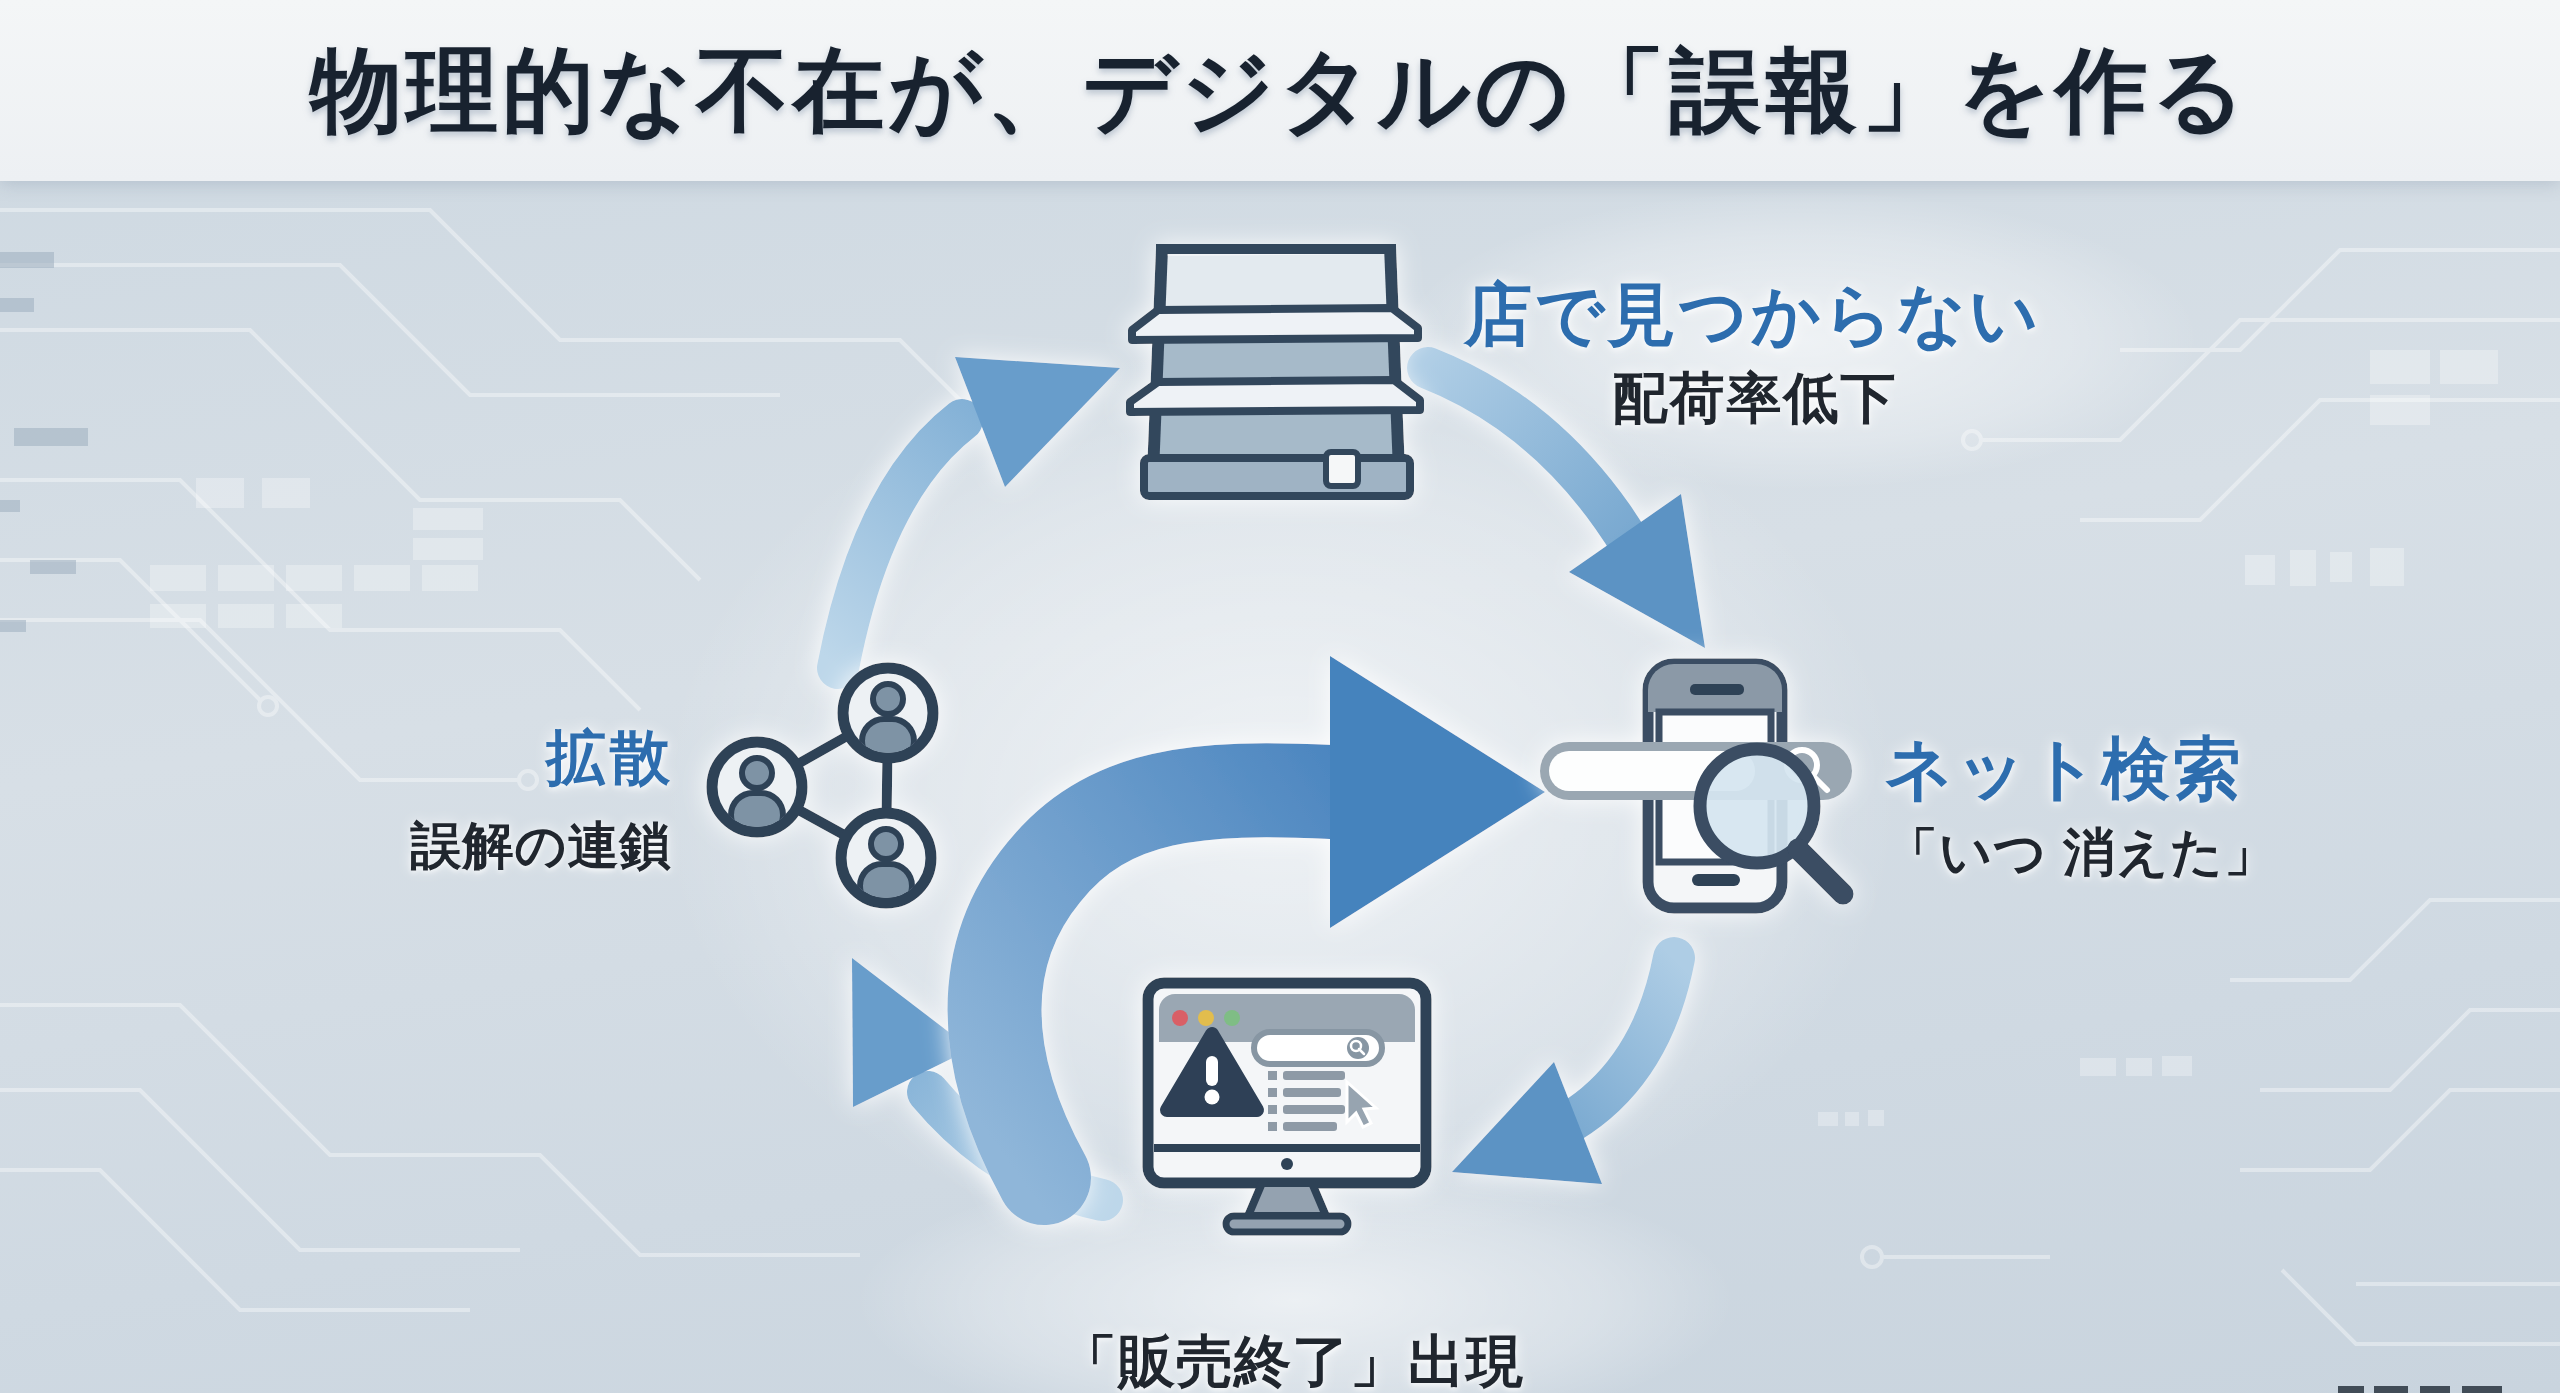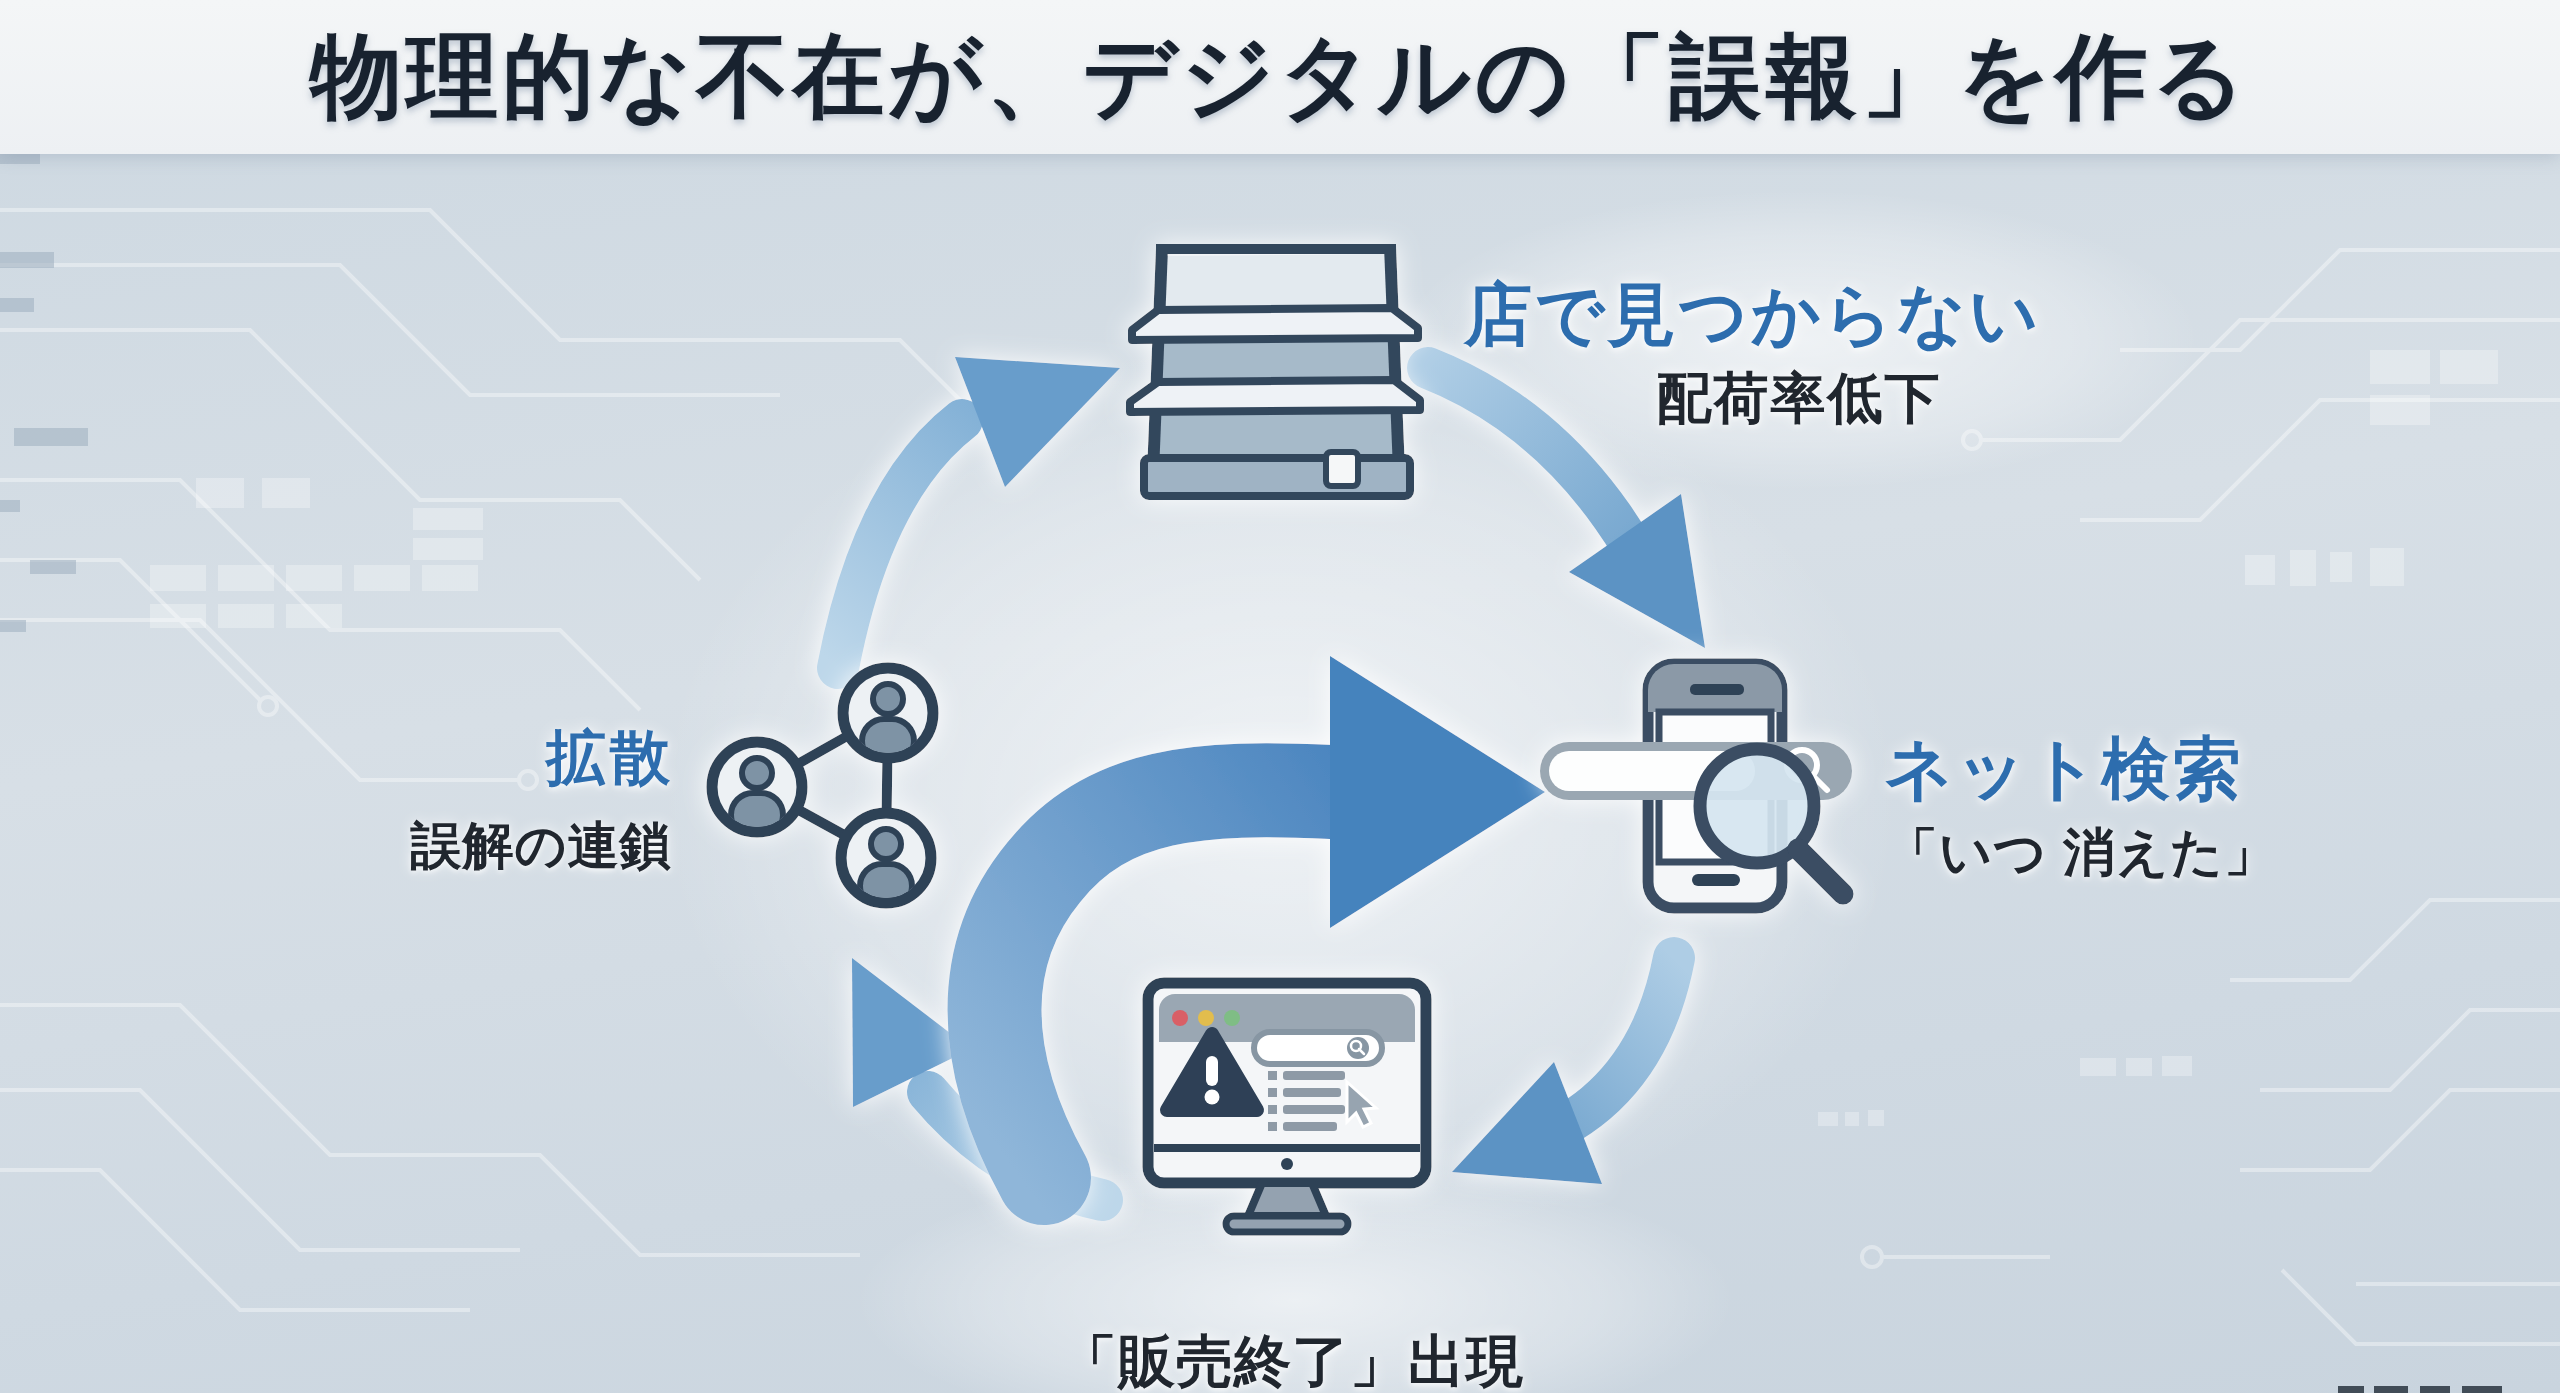--- a/index.html
+++ b/index.html
@@ -3,36 +3,36 @@
 <meta charset="utf-8">
 <style>
   html,body{margin:0;padding:0;background:#9aa7b2;}
   .stage{
     position:relative;width:2560px;height:1393px;overflow:hidden;
     background:linear-gradient(172deg,#cdd8e1 0%,#d7dfe6 45%,#cfd9e2 75%,#c9d4de 100%);
     font-family:"Liberation Sans","DejaVu Sans",sans-serif;
   }
   .layer{position:absolute;left:0;top:0;width:2560px;height:1393px;}
   .title-band{
-    position:absolute;left:0;top:0;width:2560px;height:154px;
+    position:absolute;left:0;top:0;width:2560px;height:181px;
     background:linear-gradient(180deg,#f4f6f7 0%,#edf0f3 100%);
     box-shadow:0 3px 16px rgba(110,130,150,.28);
     z-index:5;
   }
   .title-text{
     position:absolute;left:50%;top:50%;transform:translate(-50%,-50%);
     white-space:nowrap;font-size:92px;font-weight:800;letter-spacing:4px;
     color:#18222f;text-shadow:0 4px 6px rgba(140,155,175,.5);
   }
   .lbl{position:absolute;white-space:nowrap;font-weight:800;z-index:4;}
   .blue{color:#2d6dae;text-shadow:0 0 16px rgba(255,255,255,.95),0 2px 6px rgba(255,255,255,.8);}
   .dark{color:#20262e;text-shadow:0 0 14px rgba(255,255,255,.9),0 2px 5px rgba(255,255,255,.7);}
   .ctr{transform:translateX(-50%);}
   #store-label  {left:1464px;top:270px;font-size:68px;letter-spacing:3px;}
-  #store-sub    {left:1755px;top:362px;font-size:55px;letter-spacing:2px;margin-left:44px;}
+  #store-sub    {left:1755px;top:362px;font-size:55px;letter-spacing:2px;}
   #search-label {left:1884px;top:724px;font-size:68px;letter-spacing:3px;}
   #search-sub   {left:1886px;top:818px;font-size:52px;letter-spacing:1px;}
   #spread-label {left:610px; top:718px;font-size:60px;letter-spacing:4px;}
   #spread-sub   {left:541px; top:812px;font-size:51px;letter-spacing:1px;}
   #suggest-label{left:1295px;top:1240px;font-size:71px;letter-spacing:3px;}
   #suggest-sub  {left:1292px;top:1324px;font-size:57px;letter-spacing:1px;}
   svg{display:block;}
 </style>
 </head>
 <body>

